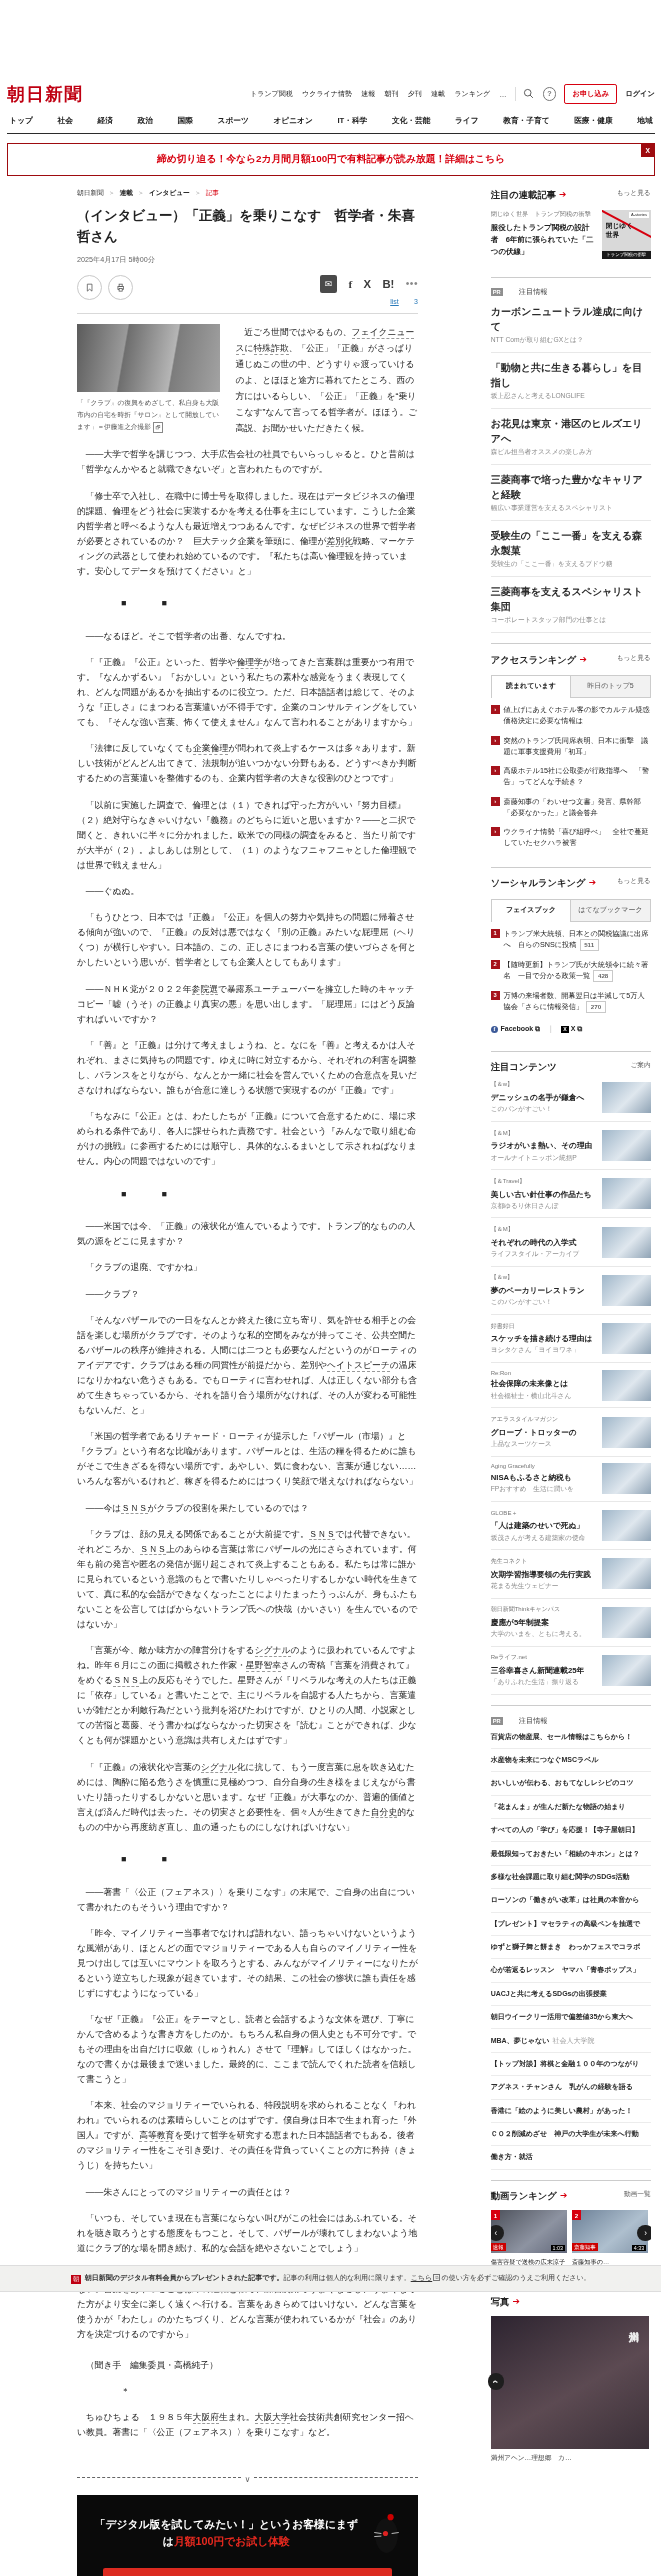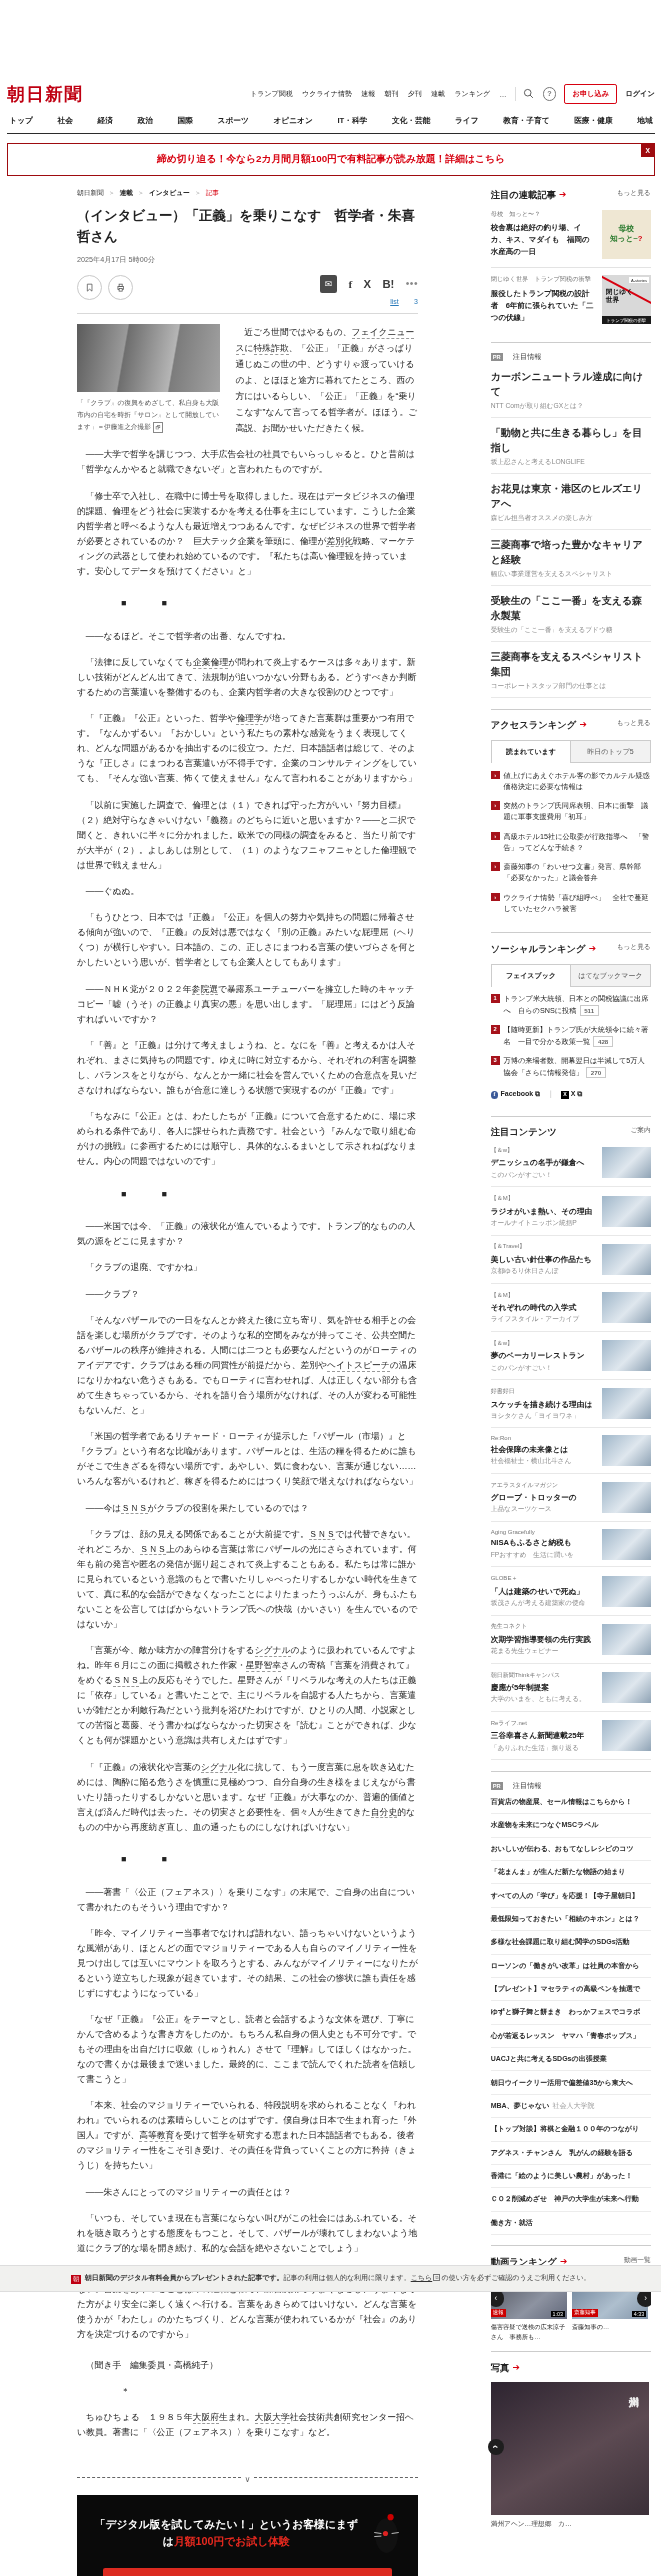--- a/index.html
+++ b/index.html
@@ -98,21 +98,21 @@
   .s-label{font-size:6.2px;color:#777;margin-bottom:3.6px}
   .s-title{font-size:7.5px;font-weight:bold;line-height:1.6}
   .boko-thumb{width:49px;height:49px;background:#efe7d3;display:flex;flex-direction:column;align-items:center;
     justify-content:center;font-weight:bold;color:#2f7d32;font-size:7.7px;line-height:1.3;flex:none}
   .astories-thumb{width:49px;height:49px;background:#d9d9d9;position:relative;flex:none;overflow:hidden}
   .astories-tag{position:absolute;top:2.1px;right:2.1px;background:#fff;font-size:4.1px;padding:0.5px 1.5px;color:#222}
   .astories-main{position:absolute;top:12.4px;left:4.1px;font-size:6.7px;font-weight:bold;color:#111;line-height:1.25}
   .astories-slash{position:absolute;top:15.5px;left:-5.2px;width:67px;height:2.1px;background:#d7000f;transform:rotate(28deg)}
   .astories-band{position:absolute;bottom:0;left:0;right:0;background:#1a1a1a;color:#fff;font-size:4.4px;
     text-align:center;padding:1.5px 0}
-  .pr-head{display:flex;align-items:center;font-size:7.2px;color:#444;gap:10px}
+  .pr-head{display:flex;align-items:center;font-size:7.2px;color:#444;gap:16px}
   .pr-badge{background:#8f8f8f;color:#fff;font-size:5.7px;font-weight:bold;padding:1px 2.1px}
   .pr-item{padding:6.7px 0;border-bottom:0.5px solid #e8e8e8;cursor:pointer}
   .pr-item .t{font-size:10px;font-weight:bold;color:#2b2b2b;line-height:1.5}
   .pr-item .s{font-size:6.7px;color:#8a8a8a;margin-top:2.6px}
   .tabs{display:flex;margin-top:8.2px}
   .tab{flex:1;text-align:center;font-size:7px;padding:5.7px 0;border:0.5px solid #ccc;cursor:pointer}
   .tab.active{font-weight:bold;border-bottom:none;background:#fff}
   .tab.inactive{background:#f2f2f2;color:#555;border-left:none}
   .rank-list{list-style:none;margin:0;padding:6.2px 0 0}
   .rank-list li{display:flex;gap:4px;font-size:7.2px;line-height:1.55;margin:0 0 8.2px;cursor:pointer}
@@ -257,22 +257,22 @@
         </figure>
         <div class="lead jtext">　近ごろ世間ではやるもの、<span class="kw">フェイクニュース</span>に<span class="kw">特殊詐欺</span>、「公正」「正義」がさっぱり通じぬこの世の中、どうすりゃ渡っていけるのよ、とほほと途方に暮れてたところ、西の方にはいるらしい、「公正」「正義」を“乗りこなす”なんて言ってる哲学者が。ほほう。ご高説、お聞かせいただきたく候。</div>
       </div>
 
       <div class="article-body">
 
       <p class="jtext" data-type="q">　――大学で哲学を講じつつ、大手広告会社の社員でもいらっしゃると。ひと昔前は「哲学なんかやると就職できないぞ」と言われたものですが。</p>
           <p class="jtext" data-type="a">　「修士卒で入社し、在職中に博士号を取得しました。現在はデータビジネスの倫理的課題、倫理をどう社会に実装するかを考える仕事を主にしています。こうした企業内哲学者と呼べるような人も最近増えつつあるんです。なぜビジネスの世界で哲学者が必要とされているのか？　巨大テック企業を筆頭に、倫理が<span class="kw">差別化</span>戦略、マーケティングの武器として使われ始めているのです。『私たちは高い倫理観を持っています。安心してデータを預けてください』と」</p>
           <p class="jtext" data-type="sep">■　　　　■</p>
           <p class="jtext" data-type="q">　――なるほど。そこで哲学者の出番、なんですね。</p>
+          <p class="jtext" data-type="a">　「『正義』『公正』といった、哲学や<span class="kw">倫理学</span>が培ってきた言葉群は重要かつ有用です。『なんかずるい』『おかしい』という私たちの素朴な感覚をうまく表現してくれ、どんな問題があるかを抽出するのに役立つ。ただ、日本語話者は総じて、そのような『正しさ』にまつわる言葉遣いが不得手です。企業のコンサルティングをしていても、『そんな強い言葉、怖くて使えません』なんて言われることがありますから」</p>
           <p class="jtext" data-type="a">　「法律に反していなくても<span class="kw">企業倫理</span>が問われて炎上するケースは多々あります。新しい技術がどんどん出てきて、法規制が追いつかない分野もある。どうすべきか判断するための言葉遣いを整備するのも、企業内哲学者の大きな役割のひとつです」</p>
-          <p class="jtext" data-type="a">　「『正義』『公正』といった、哲学や<span class="kw">倫理学</span>が培ってきた言葉群は重要かつ有用です。『なんかずるい』『おかしい』という私たちの素朴な感覚をうまく表現してくれ、どんな問題があるかを抽出するのに役立つ。ただ、日本語話者は総じて、そのような『正しさ』にまつわる言葉遣いが不得手です。企業のコンサルティングをしていても、『そんな強い言葉、怖くて使えません』なんて言われることがありますから」</p>
           <p class="jtext" data-type="a">　「以前に実施した調査で、倫理とは（１）できれば守った方がいい『努力目標』（２）絶対守らなきゃいけない『義務』のどちらに近いと思いますか？――と二択で聞くと、きれいに半々に分かれました。欧米での同様の調査をみると、当たり前ですが大半が（２）。よしあしは別として、（１）のようなフニャフニャとした倫理観では世界で戦えません」</p>
           <p class="jtext" data-type="q">　――ぐぬぬ。</p>
           <p class="jtext" data-type="a">　「もうひとつ、日本では『正義』『公正』を個人の努力や気持ちの問題に帰着させる傾向が強いので、『正義』の反対は悪ではなく『別の正義』みたいな屁理屈（へりくつ）が横行しやすい。日本語の、この、正しさにまつわる言葉の使いづらさを何とかしたいという思いが、哲学者としても企業人としてもあります」</p>
           <p class="jtext" data-type="q">　――ＮＨＫ党が２０２２年<span class="kw">参院選</span>で暴露系ユーチューバーを擁立した時のキャッチコピー「嘘（うそ）の正義より真実の悪」を思い出します。「屁理屈」にはどう反論すればいいですか？</p>
           <p class="jtext" data-type="a">　「『善』と『正義』は分けて考えましょうね、と。なにを『善』と考えるかは人それぞれ、まさに気持ちの問題です。ゆえに時に対立するから、それぞれの利害を調整し、バランスをとりながら、なんとか一緒に社会を営んでいくための合意点を見いださなければならない。誰もが合意に達しうる状態で実現するのが『正義』です」</p>
           <p class="jtext" data-type="a">　「ちなみに『公正』とは、わたしたちが『正義』について合意するために、場に求められる条件であり、各人に課せられた責務です。社会という『みんなで取り組む命がけの挑戦』に参画するためには順守し、具体的なふるまいとして示されねばなりません。内心の問題ではないのです」</p>
           <p class="jtext" data-type="sep">■　　　　■</p>
           <p class="jtext" data-type="q">　――米国では今、「正義」の液状化が進んでいるようです。トランプ的なものの人気の源をどこに見ますか？</p>
           <p class="jtext" data-type="a">　「クラブの退廃、ですかね」</p>
           <p class="jtext" data-type="q">　――クラブ？</p>
@@ -320,30 +320,20 @@
 
     </div>
 
     <aside>
       <section class="s-sec first">
         <div class="s-head">
           <span>注目の連載記事</span>
           <span class="arrow-r">➔</span>
           <span class="s-more">もっと見る</span>
         </div>
-        <div class="s-card">
-          <div class="txt">
-            <div class="s-label">母校　知っと〜？</div>
-            <div class="s-title">校舎裏は絶好の釣り場、イカ、キス、マダイも　福岡の水産高の一日</div>
-          </div>
-          <div class="boko-thumb">
-              <span>母校</span>
-              <span>知っと~<span style="color:#d7000f">?</span></span>
-            </div>
-        </div>
         <div class="s-card" style="border-bottom:none">
           <div class="txt">
             <div class="s-label">閉じゆく世界　トランプ関税の衝撃</div>
             <div class="s-title">服役したトランプ関税の設計者　6年前に張られていた「二つの伏線」</div>
           </div>
           <div class="astories-thumb">
             <span class="astories-tag">A-stories</span>
             <span class="astories-slash"></span>
             <span class="astories-main">閉じゆく<br>世界</span>
             <span class="astories-band">トランプ関税の衝撃</span>

